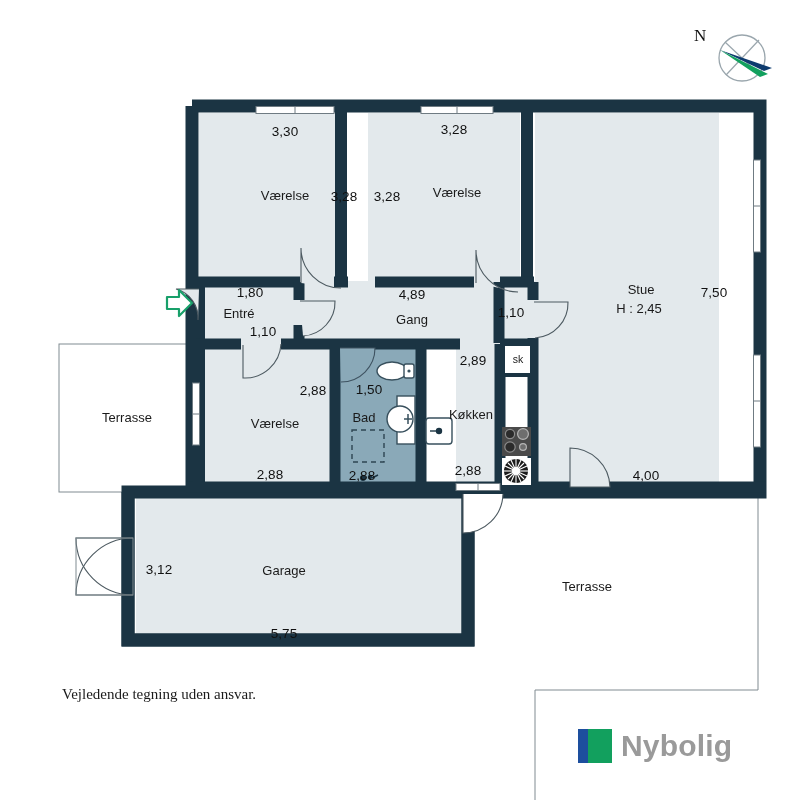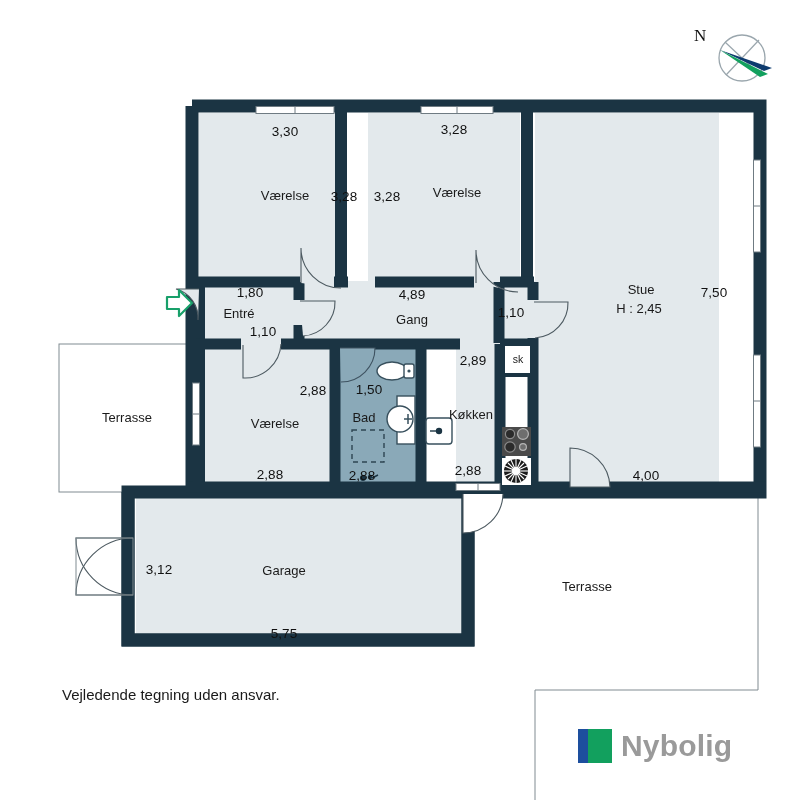--- a/index.html
+++ b/index.html
@@ -41,21 +41,21 @@
     font-family: "Liberation Sans", sans-serif;
     font-size: 10.5px;
     fill: #1a1a1a;
   }
   .footer-note {
     position: absolute;
     left: 62px;
     top: 686px;
     font-size: 15px;
     color: #1a1a1a;
-    font-family: Liberation Sans, sans-serif;
+    font-family: Liberation Serif, serif;
     white-space: nowrap;
   }
   .brand {
     position: absolute;
     left: 578px;
     top: 729px;
     display: flex;
     align-items: center;
     gap: 9px;
   }

